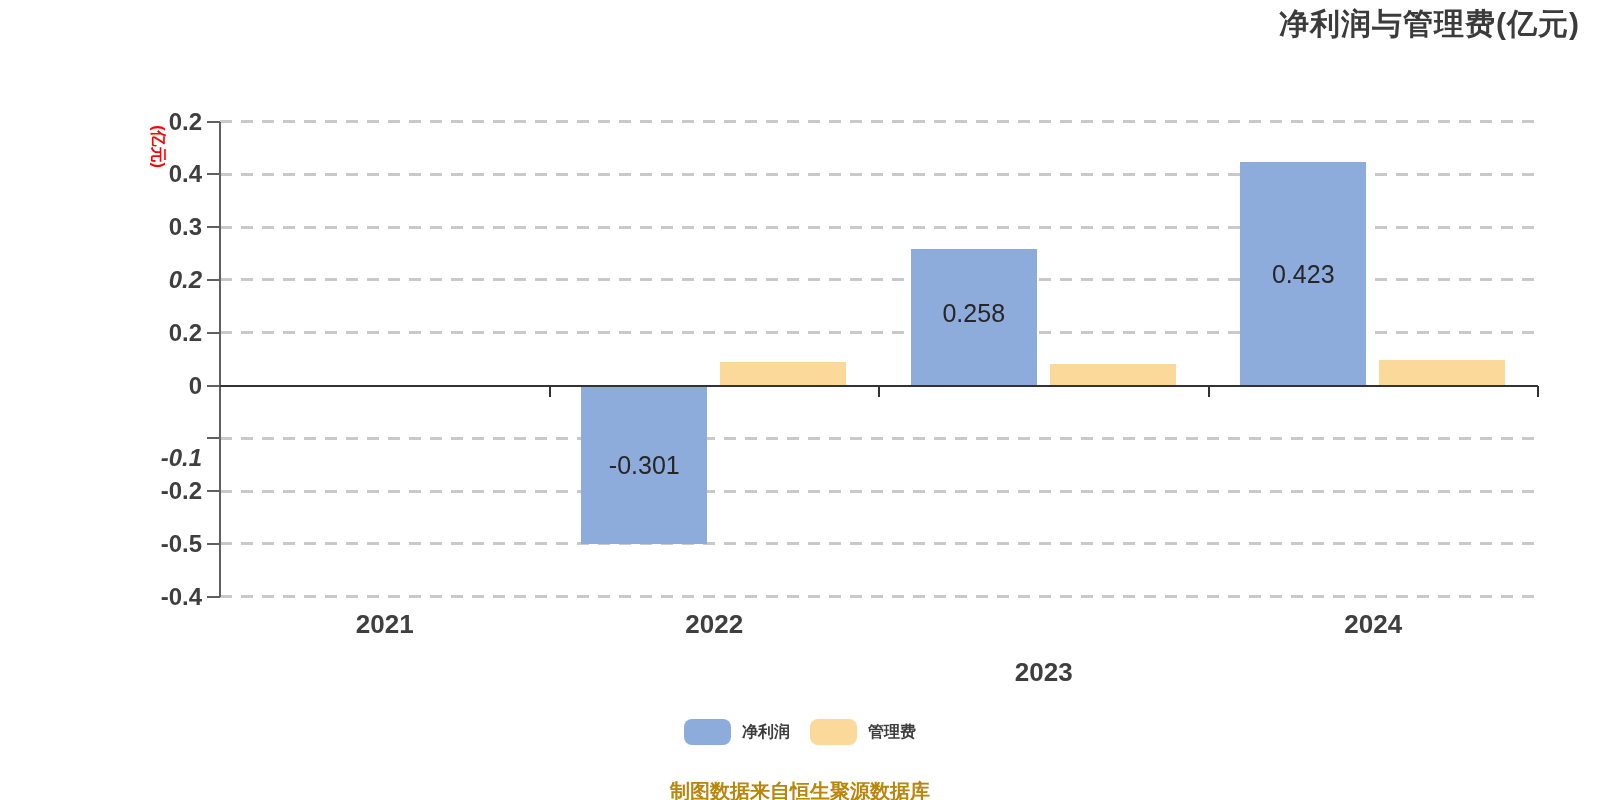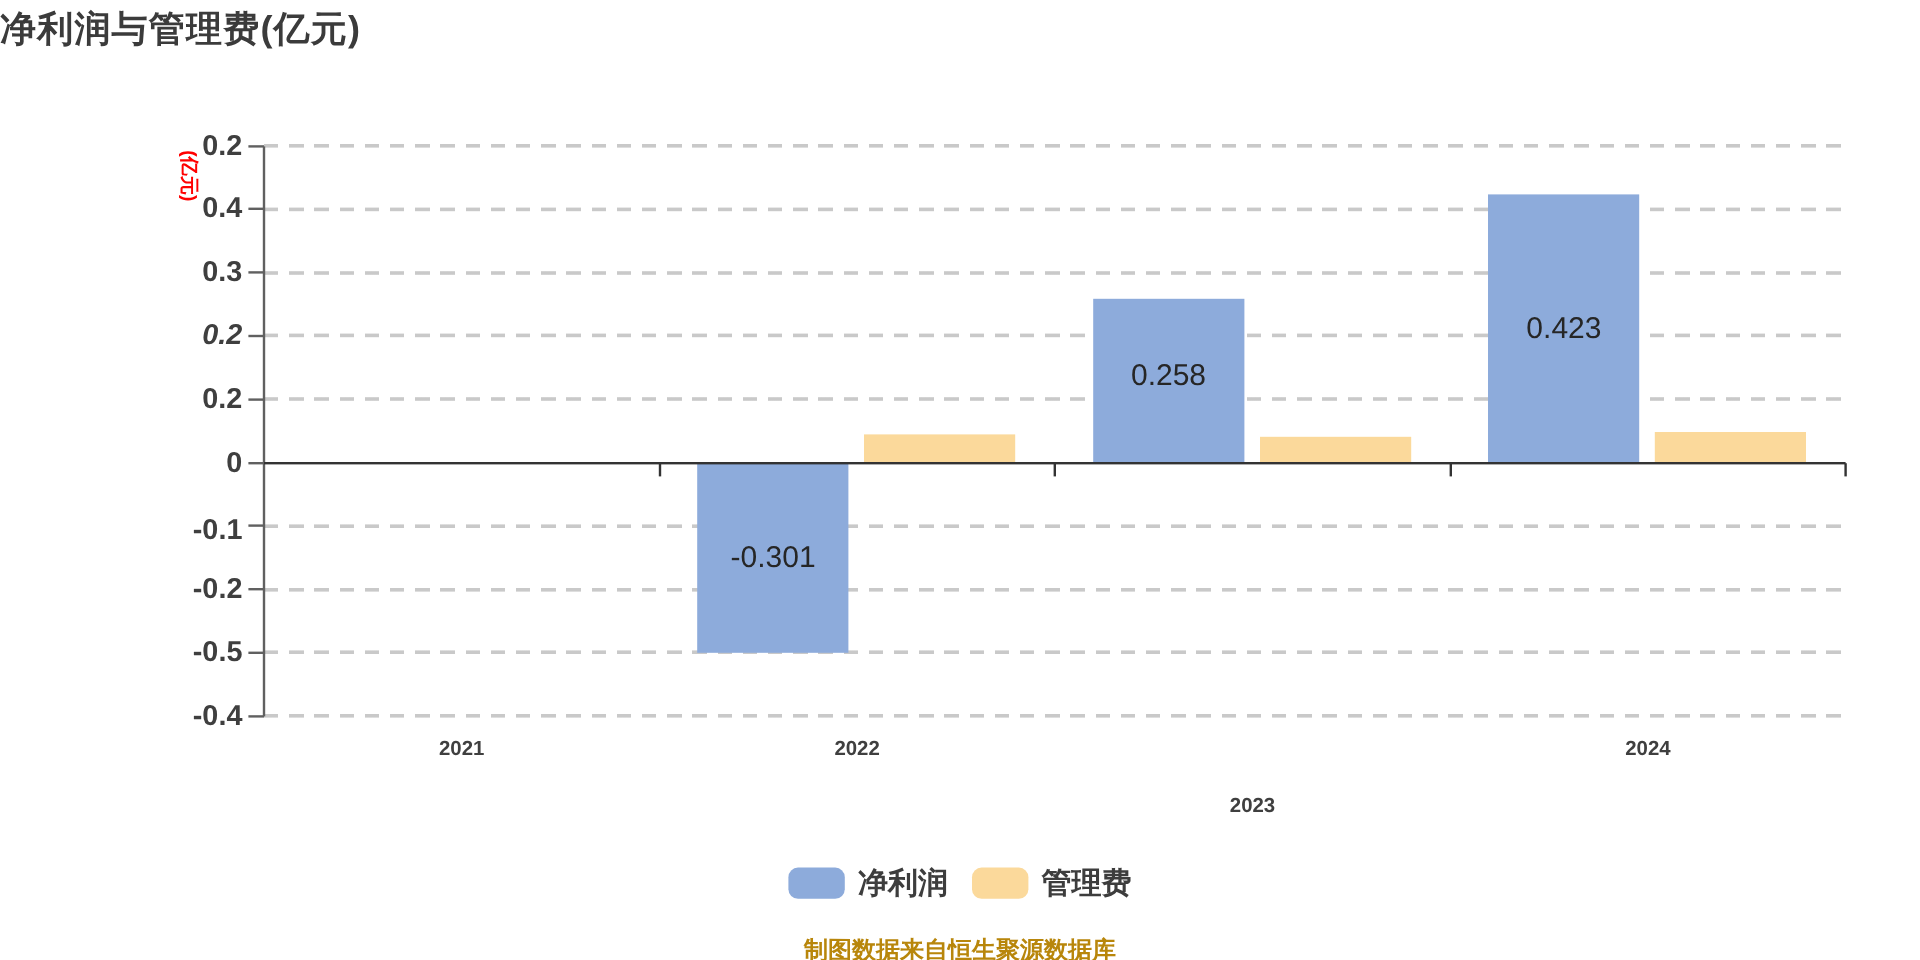--- a/index.html
+++ b/index.html
@@ -1,41 +1,41 @@
 <!DOCTYPE html>
 <html><head>
 <meta charset="utf-8">
 <style>
   html,body{margin:0;padding:0;background:#ffffff;}
   body{width:1600px;height:800px;overflow:hidden;position:relative;
        font-family:"Liberation Sans","DejaVu Sans",sans-serif;}
   .stage{position:absolute;inset:0;}
-  .chart-title{position:absolute;top:4px;left:0;width:1580px;text-align:left;
+  .chart-title{position:absolute;top:4px;left:0;width:1580px;text-align:right;
        font-size:30px;font-weight:700;color:#3b3b3b;letter-spacing:1px;}
   .y-unit{position:absolute;left:127px;top:136px;width:60px;text-align:center;
        font-size:16px;font-weight:700;transform:rotate(90deg);white-space:nowrap;}
   #plot{position:absolute;inset:0;}
   .gridline{position:absolute;height:3px;
        background:repeating-linear-gradient(90deg,#c9c9c9 0,#c9c9c9 12px,transparent 12px,transparent 21px);}
   .zero-line{position:absolute;height:2px;background:#333;}
   .y-axis-line{position:absolute;width:2px;background:#606060;}
   .y-tick{position:absolute;height:2px;width:13px;background:#606060;}
   .y-tick-label{position:absolute;width:80px;text-align:right;font-size:24px;
        font-weight:600;color:#3f3f3f;line-height:24px;}
   .x-tick{position:absolute;width:2px;height:11px;background:#333;}
-  .x-category-label{position:absolute;width:120px;text-align:center;font-size:17px;
+  .x-category-label{position:absolute;width:120px;text-align:center;font-size:26px;
        font-weight:600;color:#3f3f3f;line-height:24px;}
   .bar{position:absolute;}
   .bar-value-label{position:absolute;transform:translate(-50%,-50%);font-size:25px;
        font-weight:500;color:#262626;white-space:nowrap;}
   .legend{position:absolute;top:719px;left:0;width:1600px;display:flex;
        justify-content:center;align-items:center;gap:20px;}
   .legend-item{display:flex;align-items:center;gap:11px;}
   .legend-swatch{width:47px;height:26px;border-radius:8px;}
-  .legend-label{font-size:25px;font-weight:600;color:#3d3d3d;}
+  .legend-label{font-size:16px;font-weight:600;color:#3d3d3d;}
   .source-note{position:absolute;top:778px;left:0;width:1600px;text-align:center;
        font-size:20px;font-weight:700;}
 </style>
 </head>
 <body>
 
 <div class="stage">
   <div class="chart-title">净利润与管理费(亿元)</div>
   <div class="y-unit" style="color: rgb(255, 0, 0);">(亿元)</div>
   <div id="plot">
@@ -51,21 +51,21 @@
       <div class="gridline" style="left: 220px; top: 278.4px; width: 1318px;"></div>
       <div class="y-tick" style="left: 207px; top: 278.9px;"></div>
       <div class="y-tick-label" style="left: 122px; top: 267.9px; font-style: italic;">0.2</div>
       <div class="gridline" style="left: 220px; top: 331.2px; width: 1318px;"></div>
       <div class="y-tick" style="left: 207px; top: 331.7px;"></div>
       <div class="y-tick-label" style="left: 122px; top: 320.7px;">0.2</div>
       <div class="y-tick" style="left: 207px; top: 384.5px;"></div>
       <div class="y-tick-label" style="left: 122px; top: 373.5px;">0</div>
       <div class="gridline" style="left: 220px; top: 436.8px; width: 1318px;"></div>
       <div class="y-tick" style="left: 207px; top: 437.3px;"></div>
-      <div class="y-tick-label" style="left: 122px; top: 430px;">-0.1</div>
+      <div class="y-tick-label" style="left: 122px; top: 446px; font-style: italic;">-0.1</div>
       <div class="gridline" style="left: 220px; top: 489.6px; width: 1318px;"></div>
       <div class="y-tick" style="left: 207px; top: 490.1px;"></div>
       <div class="y-tick-label" style="left: 122px; top: 479.1px;">-0.2</div>
       <div class="gridline" style="left: 220px; top: 542.4px; width: 1318px;"></div>
       <div class="y-tick" style="left: 207px; top: 542.9px;"></div>
       <div class="y-tick-label" style="left: 122px; top: 531.9px;">-0.5</div>
       <div class="gridline" style="left: 220px; top: 595.2px; width: 1318px;"></div>
       <div class="y-tick" style="left: 207px; top: 595.7px;"></div>
       <div class="y-tick-label" style="left: 122px; top: 584.7px;">-0.4</div>
       <div class="y-axis-line" style="left: 219px; top: 121.5px; height: 475.2px;"></div>

